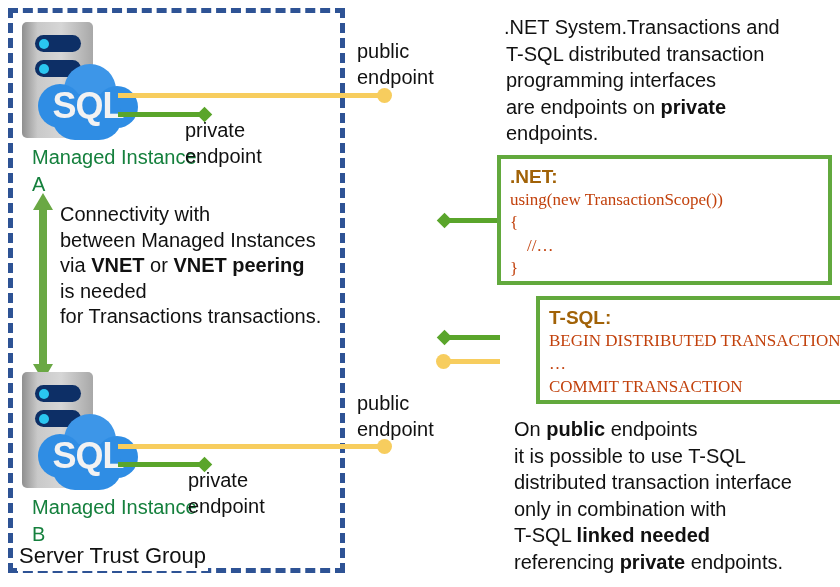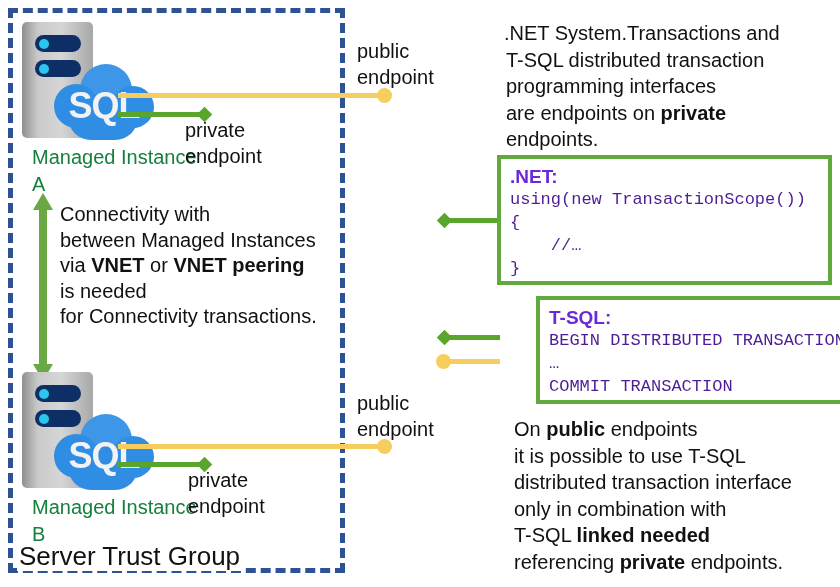--- a/index.html
+++ b/index.html
@@ -30,21 +30,21 @@
     width: 337px;
     height: 565px;
     border: 5px dashed #2E5395;
     box-sizing: border-box;
     background: transparent;
   }
   .trust-group-label {
     position: absolute;
     left: 17px;
     top: 541px;
-    font-size: 26px;
+    font-size: 22px;
     line-height: 30px;
     color: #111111;
     white-space: nowrap;
     background: #ffffff;
     padding: 0 2px;
   }
 
   
   .instance {
     position: absolute;
@@ -78,21 +78,21 @@
     left: 4px;
     top: 3.5px;
     width: 10px;
     height: 10px;
     border-radius: 50%;
     background: #2ac6f0;
   }
 
   .sql-cloud {
     position: absolute;
-    left: 36px;
+    left: 20px;
     top: 42px;
     width: 100px;
     height: 78px;
   }
   .sql-cloud .puff {
     position: absolute;
     border-radius: 50%;
     background: #2f8de4;
   }
   .sql-cloud .p1 { left: 26px; top: 0px;  width: 52px; height: 52px; background:#3d96e8; }
@@ -175,21 +175,21 @@
 
   
   .right-note {
     position: absolute;
     font-size: 20px;
     line-height: 26.5px;
     color: #111111;
   }
   .note-top {
     left: 506px;
-    top: 20px;
+    top: 14px;
     width: 330px;
   }
   .note-bottom {
     left: 514px;
     top: 416px;
     width: 326px;
   }
   .note-top .first-line { margin-left: -2px; }
 
   .code-box {
@@ -207,29 +207,29 @@
   .box-tsql {
     left: 497px;
     top: 296px;
     width: 335px;
     height: 108px;
     margin-left: 39px;
   }
   .code-title {
     font-size: 19px;
     font-weight: bold;
-    color: #6d28d9;
+    color: #a16207;
     font-family: "Liberation Sans", sans-serif;
     line-height: 23px;
   }
   .code-body {
-    font-family: Liberation Mono, monospace;
+    font-family: Liberation Serif, serif;
     font-size: 17px;
     line-height: 23px;
-    color: #4c1d95;
+    color: #c2410c;
     white-space: pre;
   }
   .code-inner {
     padding: 6px 0 0 9px;
   }
 
   b { font-weight: bold; }
 </style>
 </head>
 <body>
@@ -273,21 +273,21 @@
     <svg width="22" height="188" viewBox="0 0 22 188" xmlns="http://www.w3.org/2000/svg">
       <polygon points="11,0 21,17 15,17 15,171 21,171 11,188 1,171 7,171 7,17 1,17" fill="#6aa844"></polygon>
     </svg>
   </div>
 
   <div class="connectivity-text">
     <div><span>Connectivity with</span></div>
     <div><span>between Managed Instances</span></div>
     <div><span>via </span><b>VNET</b><span> or </span><b>VNET peering</b></div>
     <div><span>is needed</span></div>
-    <div><span>for Connectivity transactions.</span></div>
+    <div><span>for Transactions transactions.</span></div>
   </div>
 
   <div class="instance instance-b">
     <div class="server-box">
       <div class="server-slot s1">
         <div class="server-led"></div>
       </div>
       <div class="server-slot s2">
         <div class="server-led"></div>
       </div>

